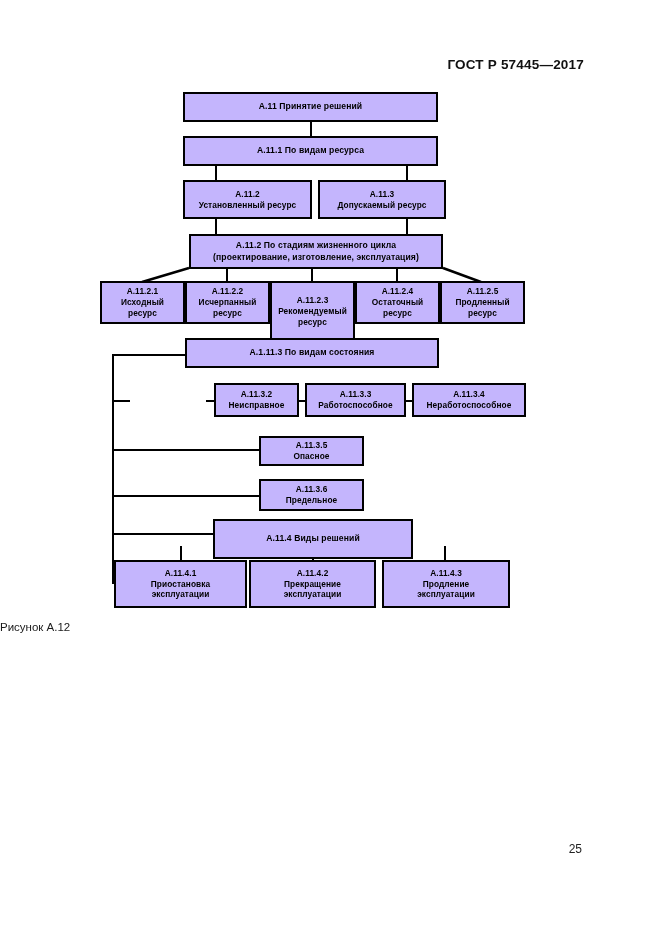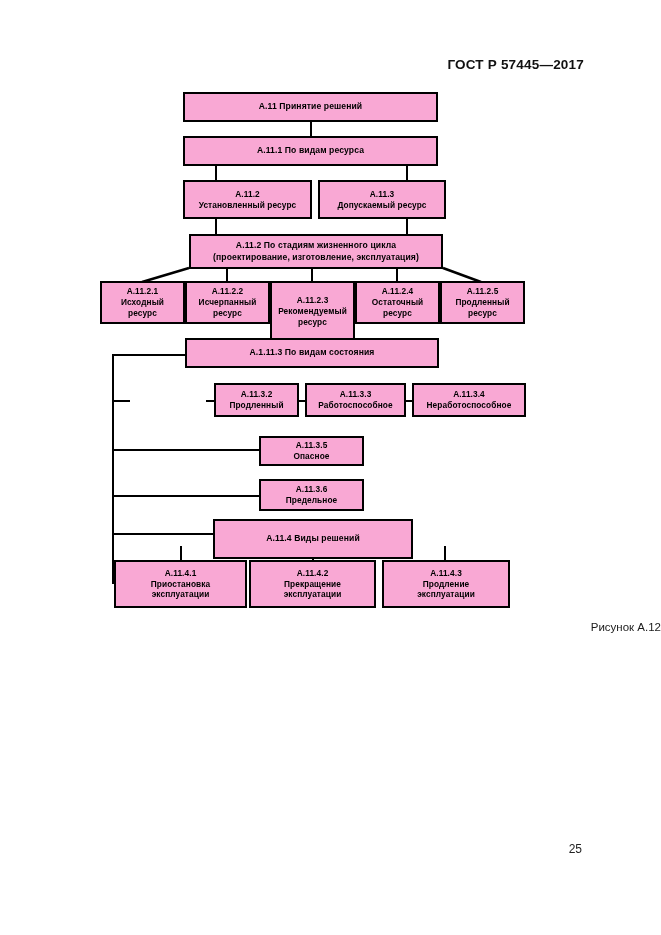--- a/index.html
+++ b/index.html
@@ -35,38 +35,38 @@
     top: 842px;
     right: 79px;
     font-size: 12px;
     color: #222;
   }
   .figure-caption {
     position: absolute;
     top: 621px;
     left: 0;
     width: 661px;
-    text-align: right;
+    text-align: left;
     font-size: 11.5px;
     color: #1a1a1a;
   }
 
   
   .diagram {
     position: absolute;
     left: 0;
     top: 0;
     width: 661px;
     height: 660px;
   }
   .node {
     position: absolute;
     box-sizing: border-box;
     border: 2.2px solid #000;
-    background: #f9a8d4;
+    background: #c4b5fd;
     display: flex;
     align-items: center;
     justify-content: center;
     text-align: center;
     font-size: 8.3px;
     font-weight: bold;
     line-height: 1.32;
     color: #000;
     letter-spacing: 0.1px;
     z-index: 2;
@@ -189,21 +189,21 @@
 Продленный
 ресурс</span>
     </div>
 
     <div class="node single" style="left:185px; top:338px; width:254px; height:30px;">
       <span class="ntext">А.1.11.3 По видам состояния</span>
     </div>
 
     <div class="node" style="left:214px; top:383px; width:85px; height:34px;">
       <span class="ntext">А.11.3.2
-Продленный</span>
+Неисправное</span>
     </div>
     <div class="node" style="left:305px; top:383px; width:101px; height:34px;">
       <span class="ntext">А.11.3.3
 Работоспособное</span>
     </div>
     <div class="node" style="left:412px; top:383px; width:114px; height:34px;">
       <span class="ntext">А.11.3.4
 Неработоспособное</span>
     </div>
 

